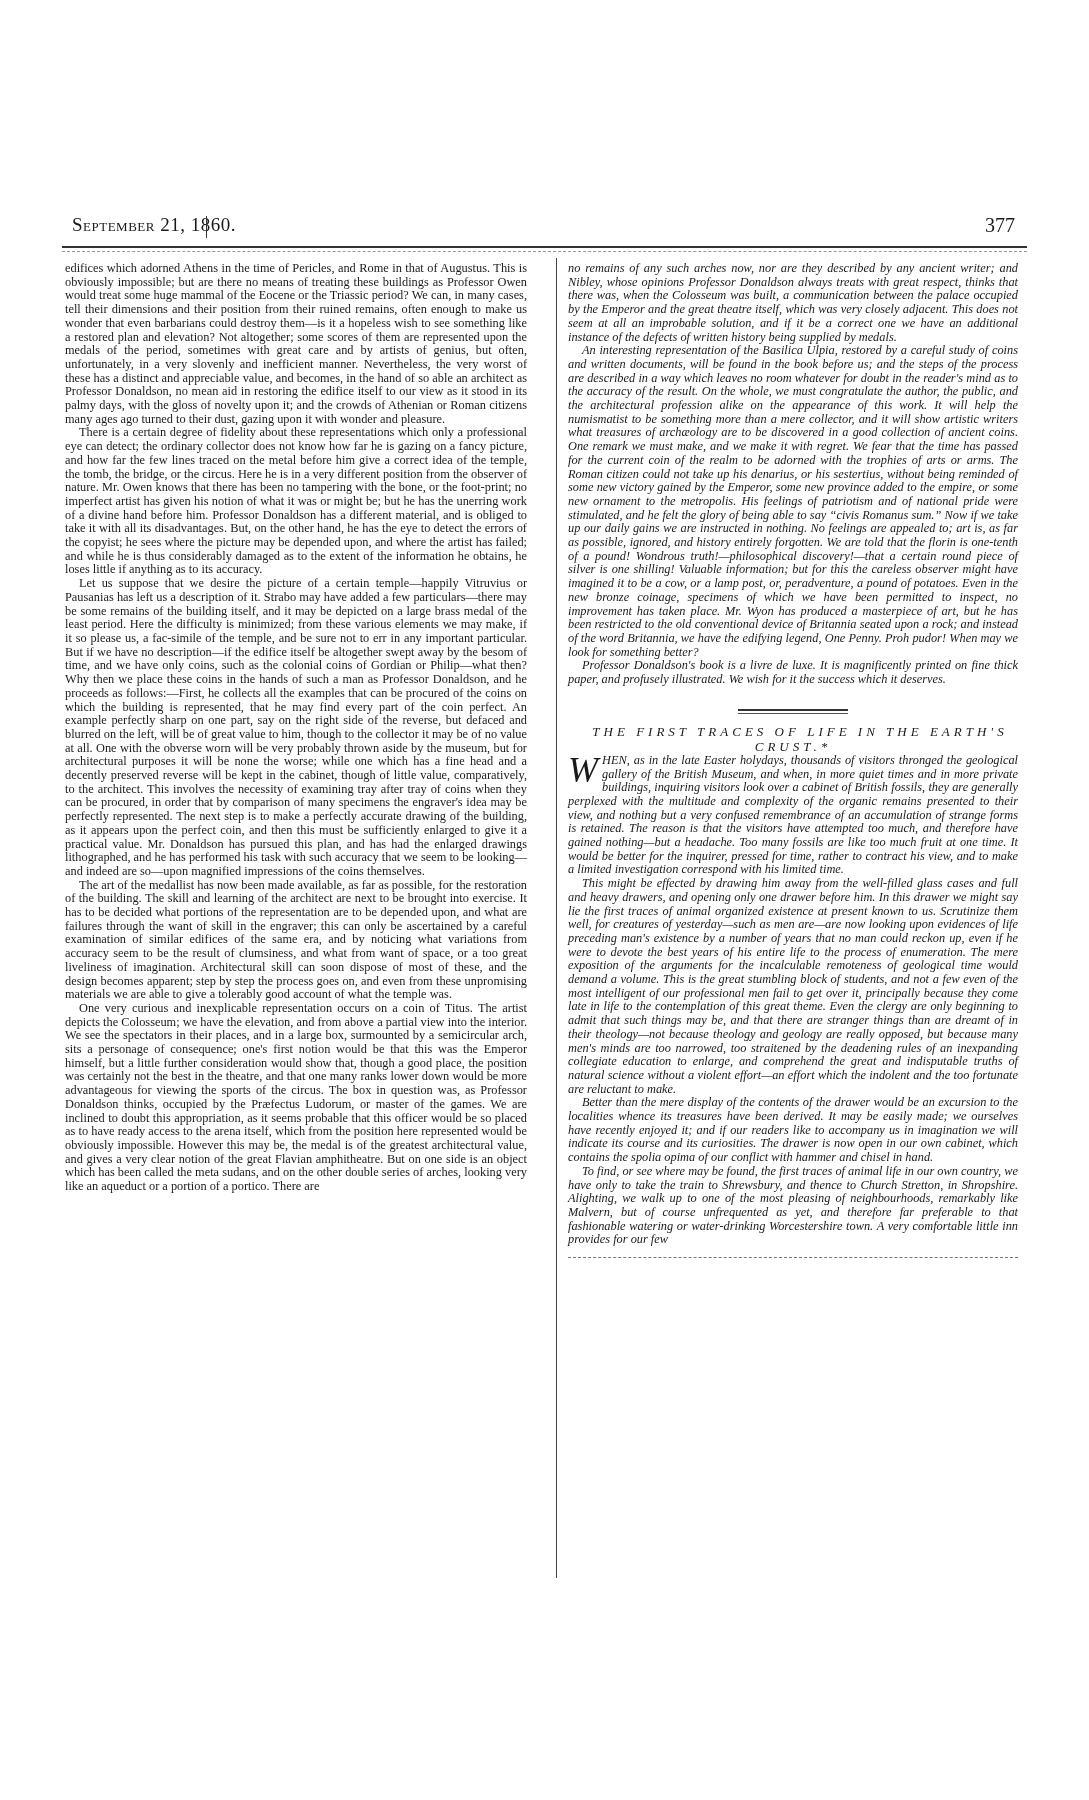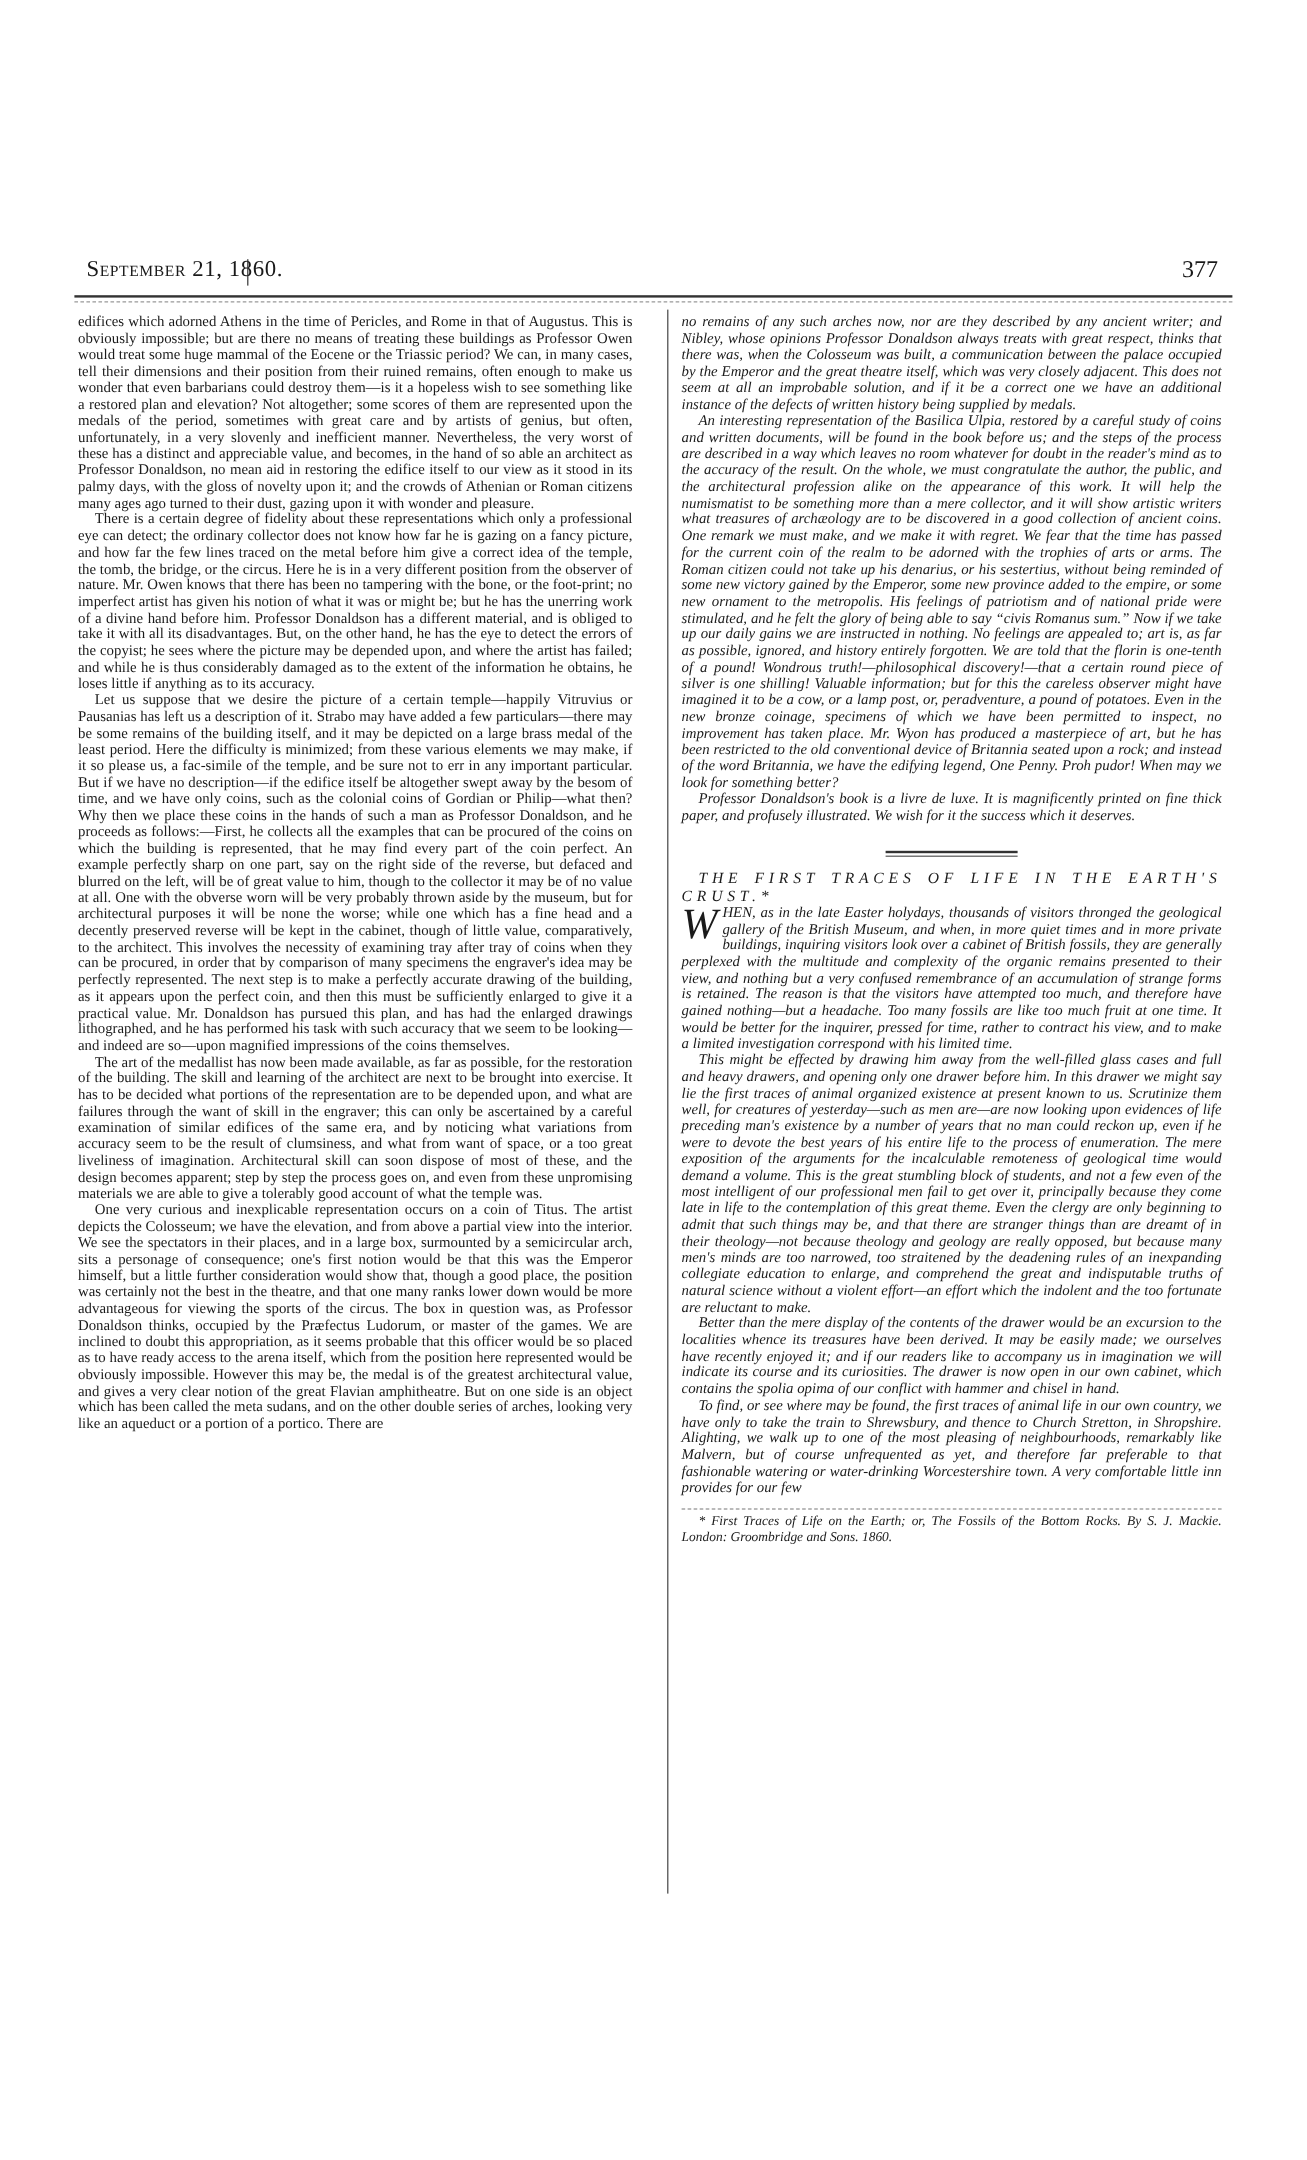--- a/index.html
+++ b/index.html
@@ -13,21 +13,21 @@
   .hdr-page { position: absolute; right: 12px; top: 4px; font-size: 20px; font-weight: normal; }
   .hdr-rule { position: absolute; left: 62px; top: 246px; width: 965px; height: 0; border-top: 2px solid #333; }
   .hdr-rule2 { position: absolute; left: 62px; top: 251px; width: 965px; height: 0; border-top: 1px dashed #999; }
   .col-divider { position: absolute; left: 556px; top: 258px; width: 1px; height: 1320px; background: #444; }
   .col { position: absolute; top: 262px; width: 462px; font-size: 12.35px; line-height: 13.7px; text-align: justify; }
   .col-left { left: 65px; }
   .col-right { left: 568px; width: 450px; font-style: italic; }
   .col p { margin: 0; text-indent: 14px; hyphens: auto; }
   .col p.noindent { text-indent: 0; }
   .ornament { width: 110px; margin: 22px auto 10px auto; border-top: 2px solid #333; border-bottom: 1px solid #555; height: 2px; }
-  .article-title { font-size: 13px; letter-spacing: 4px; line-height: 15px; margin: 8px 0 8px 0; text-indent: 0; }
+  .article-title { text-align: center; font-size: 13px; letter-spacing: 4px; line-height: 15px; margin: 8px 0 8px 0; text-indent: 0; }
   .dropcap-para { text-indent: 0 !important; }
   .dropcap { float: left; font-size: 36px; line-height: 28px; margin: 2px 4px 0 0; font-weight: normal; }
   .footnote-rule { margin: 10px 0 4px 0; border-top: 1px dashed #777; height: 0; }
   .footnote { font-size: 11.2px; line-height: 12.6px; text-indent: 14px; }
 </style>
 </head>
 <body>
 
 <div class="page">
 
@@ -56,16 +56,15 @@
 
     <div class="ornament"></div>
     <p class="article-title">THE FIRST TRACES OF LIFE IN THE EARTH'S CRUST.*</p>
 
     <p class="dropcap-para"><span class="dropcap">W</span><span>HEN, as in the late Easter holydays, thousands of visitors thronged the geological gallery of the British Museum, and when, in more quiet times and in more private buildings, inquiring visitors look over a cabinet of British fossils, they are generally perplexed with the multitude and complexity of the organic remains presented to their view, and nothing but a very confused remembrance of an accumulation of strange forms is retained. The reason is that the visitors have attempted too much, and therefore have gained nothing—but a headache. Too many fossils are like too much fruit at one time. It would be better for the inquirer, pressed for time, rather to contract his view, and to make a limited investigation correspond with his limited time.</span></p>
     <p>This might be effected by drawing him away from the well-filled glass cases and full and heavy drawers, and opening only one drawer before him. In this drawer we might say lie the first traces of animal organized existence at present known to us. Scrutinize them well, for creatures of yesterday—such as men are—are now looking upon evidences of life preceding man's existence by a number of years that no man could reckon up, even if he were to devote the best years of his entire life to the process of enumeration. The mere exposition of the arguments for the incalculable remoteness of geological time would demand a volume. This is the great stumbling block of students, and not a few even of the most intelligent of our professional men fail to get over it, principally because they come late in life to the contemplation of this great theme. Even the clergy are only beginning to admit that such things may be, and that there are stranger things than are dreamt of in their theology—not because theology and geology are really opposed, but because many men's minds are too narrowed, too straitened by the deadening rules of an inexpanding collegiate education to enlarge, and comprehend the great and indisputable truths of natural science without a violent effort—an effort which the indolent and the too fortunate are reluctant to make.</p>
     <p>Better than the mere display of the contents of the drawer would be an excursion to the localities whence its treasures have been derived. It may be easily made; we ourselves have recently enjoyed it; and if our readers like to accompany us in imagination we will indicate its course and its curiosities. The drawer is now open in our own cabinet, which contains the spolia opima of our conflict with hammer and chisel in hand.</p>
     <p>To find, or see where may be found, the first traces of animal life in our own country, we have only to take the train to Shrewsbury, and thence to Church Stretton, in Shropshire. Alighting, we walk up to one of the most pleasing of neighbourhoods, remarkably like Malvern, but of course unfrequented as yet, and therefore far preferable to that fashionable watering or water-drinking Worcestershire town. A very comfortable little inn provides for our few</p>
 
     <div class="footnote-rule"></div>
-    <p class="footnote">* First Traces of Life on the Earth; or, The Fossils of the Bottom Rocks. By S. J. Mackie. London: Groombridge and Sons. 1860.</p>
   </div>
 
 </div>
 
 </body></html>

